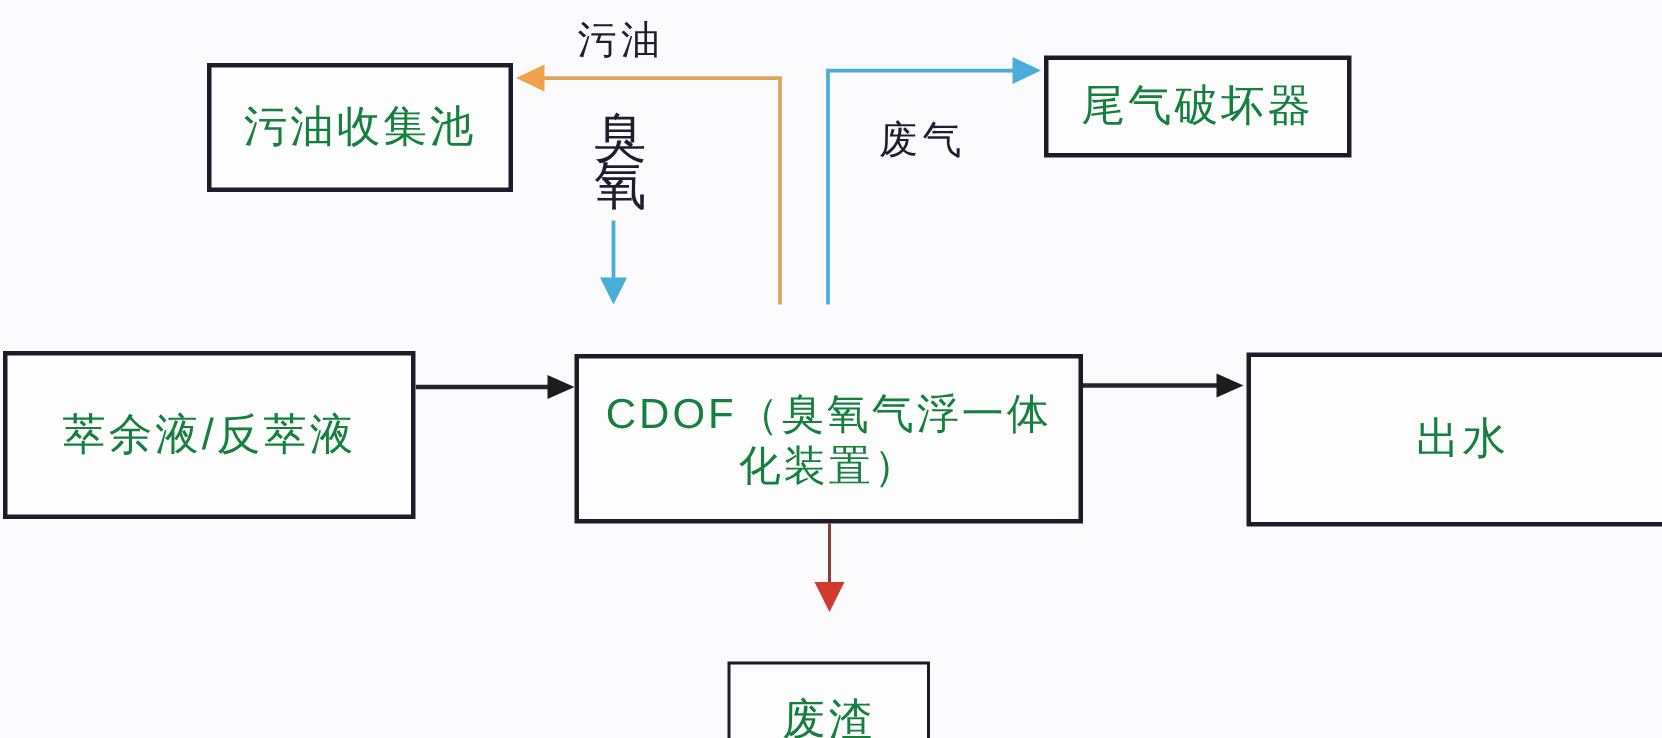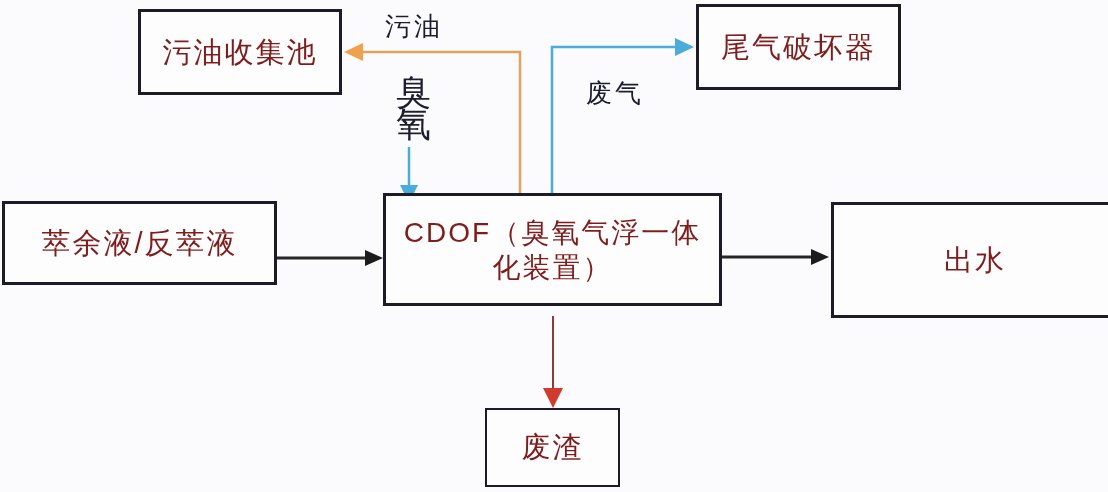--- a/index.html
+++ b/index.html
@@ -16,30 +16,31 @@
     overflow: hidden;
   }
   .node {
     position: absolute;
     background: #fdfdfe;
     border: 3px solid #1c1c28;
     display: flex;
     align-items: center;
     justify-content: center;
     text-align: center;
-    color: #7f1d1d;
+    color: #15803d;
     font-size: 29px;
     letter-spacing: 2px;
     line-height: 1.25;
     box-sizing: border-box;
+    margin-top: 33px;
   }
   .node-oil-pool   { left: 138px; top: 9px;   width: 204px; height: 86px; }
-  .node-tail-gas   { left: 696px; top: 4px;   width: 205px; height: 86px; }
-  .node-feed       { left: 2px;   top: 201px; width: 275px; height: 84px; align-items: center; }
-  .node-cdof       { left: 383px; top: 193px; width: 339px; height: 113px; font-size: 28px; }
+  .node-tail-gas   { left: 696px; top: 4px;   width: 205px; height: 68px; }
+  .node-feed       { left: 2px;   top: 201px; width: 275px; height: 112px; align-items: center; }
+  .node-cdof       { left: 383px; top: 203px; width: 339px; height: 113px; font-size: 28px; }
   .node-outlet     { left: 831px; top: 202px; width: 288px; height: 116px; }
   .node-residue    { left: 485px; top: 408px; width: 135px; height: 79px; border-width: 2px; }
   .edge-label {
     position: absolute;
     color: #1d1d30;
     font-size: 26px;
     letter-spacing: 3px;
     white-space: nowrap;
     text-align: center;
   }

